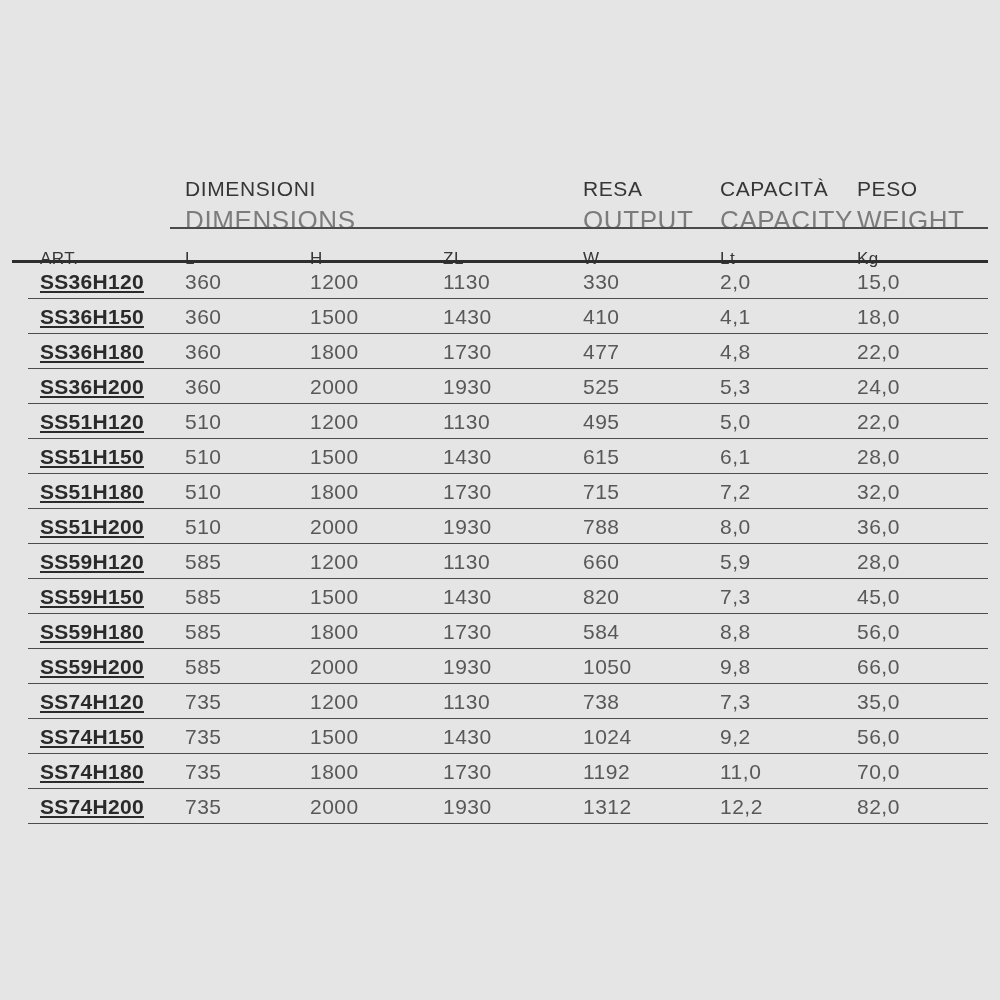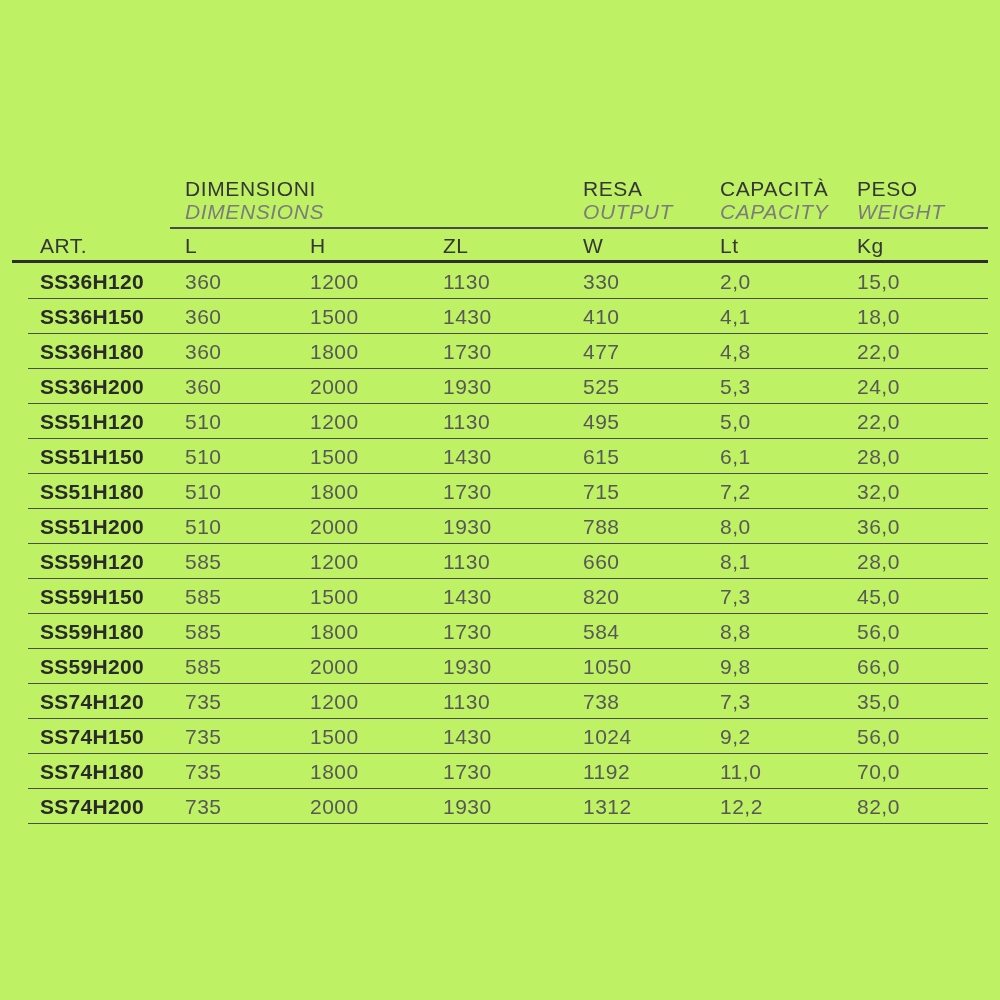--- a/index.html
+++ b/index.html
@@ -1,53 +1,53 @@
 <!DOCTYPE html>
 <html><head>
 <meta charset="utf-8">
 <style>
   html, body { margin: 0; padding: 0; background: #ffffff; }
   .page {
     position: relative;
     width: 1000px;
     height: 1000px;
-    background: #bef264;
+    background: #e5e5e5;
     overflow: hidden;
     font-family: "Liberation Sans", sans-serif;
   }
   .tablewrap { position: absolute; left: 12px; top: 178px; width: 976px; }
 
   
   .hdr { position: relative; height: 86px; }
   .g-title {
     position: absolute; top: 0; font-size: 21px; line-height: 22px;
     color: #363636; letter-spacing: 0.6px; white-space: nowrap;
   }
   .g-sub {
-    position: absolute; top: 23px; font-size: 21px; line-height: 22px;
-    color: #7c7c7c; letter-spacing: 0.6px; white-space: nowrap; font-style: italic;
+    position: absolute; top: 31px; font-size: 26px; line-height: 22px;
+    color: #7c7c7c; letter-spacing: 0.6px; white-space: nowrap;
   }
   .g-line { position: absolute; top: 49px; left: 158px; right: 0; height: 1.5px; background: #4a4a4a; }
   .colhdr {
-    position: absolute; top: 57px; font-size: 21px; line-height: 22px;
+    position: absolute; top: 70px; font-size: 17px; line-height: 22px;
     color: #363636; letter-spacing: 0.5px; white-space: nowrap;
   }
   .hdr-thick { position: absolute; top: 82px; left: 0; right: 0; height: 2.5px; background: #2e2e2e; }
 
   
   .row { position: relative; height: 35px; }
   .row::after {
     content: ""; position: absolute; left: 16px; right: 0; bottom: 0;
     height: 1.5px; background: #4d4d4d;
   }
   .cell {
     position: absolute; top: 50%; transform: translateY(-50%);
     font-size: 21px; color: #585858; letter-spacing: 0.5px; white-space: nowrap;
   }
-  .cell.art { color: #2a2a2a; font-weight: 700; letter-spacing: 0.3px; }
+  .cell.art { color: #2a2a2a; font-weight: 700; letter-spacing: 0.3px; text-decoration: underline; }
 
   
   .x-art { left: 28px; }
   .x-0 { left: 173px; }
   .x-1 { left: 298px; }
   .x-2 { left: 431px; }
   .x-3 { left: 571px; }
   .x-4 { left: 708px; }
   .x-5 { left: 845px; }
 </style>
@@ -152,21 +152,21 @@
           <span class="cell x-3">788</span>
           <span class="cell x-4">8,0</span>
           <span class="cell x-5">36,0</span>
         </div>
         <div class="row">
           <span class="cell art x-art">SS59H120</span>
           <span class="cell x-0">585</span>
           <span class="cell x-1">1200</span>
           <span class="cell x-2">1130</span>
           <span class="cell x-3">660</span>
-          <span class="cell x-4">8,1</span>
+          <span class="cell x-4">5,9</span>
           <span class="cell x-5">28,0</span>
         </div>
         <div class="row">
           <span class="cell art x-art">SS59H150</span>
           <span class="cell x-0">585</span>
           <span class="cell x-1">1500</span>
           <span class="cell x-2">1430</span>
           <span class="cell x-3">820</span>
           <span class="cell x-4">7,3</span>
           <span class="cell x-5">45,0</span>

